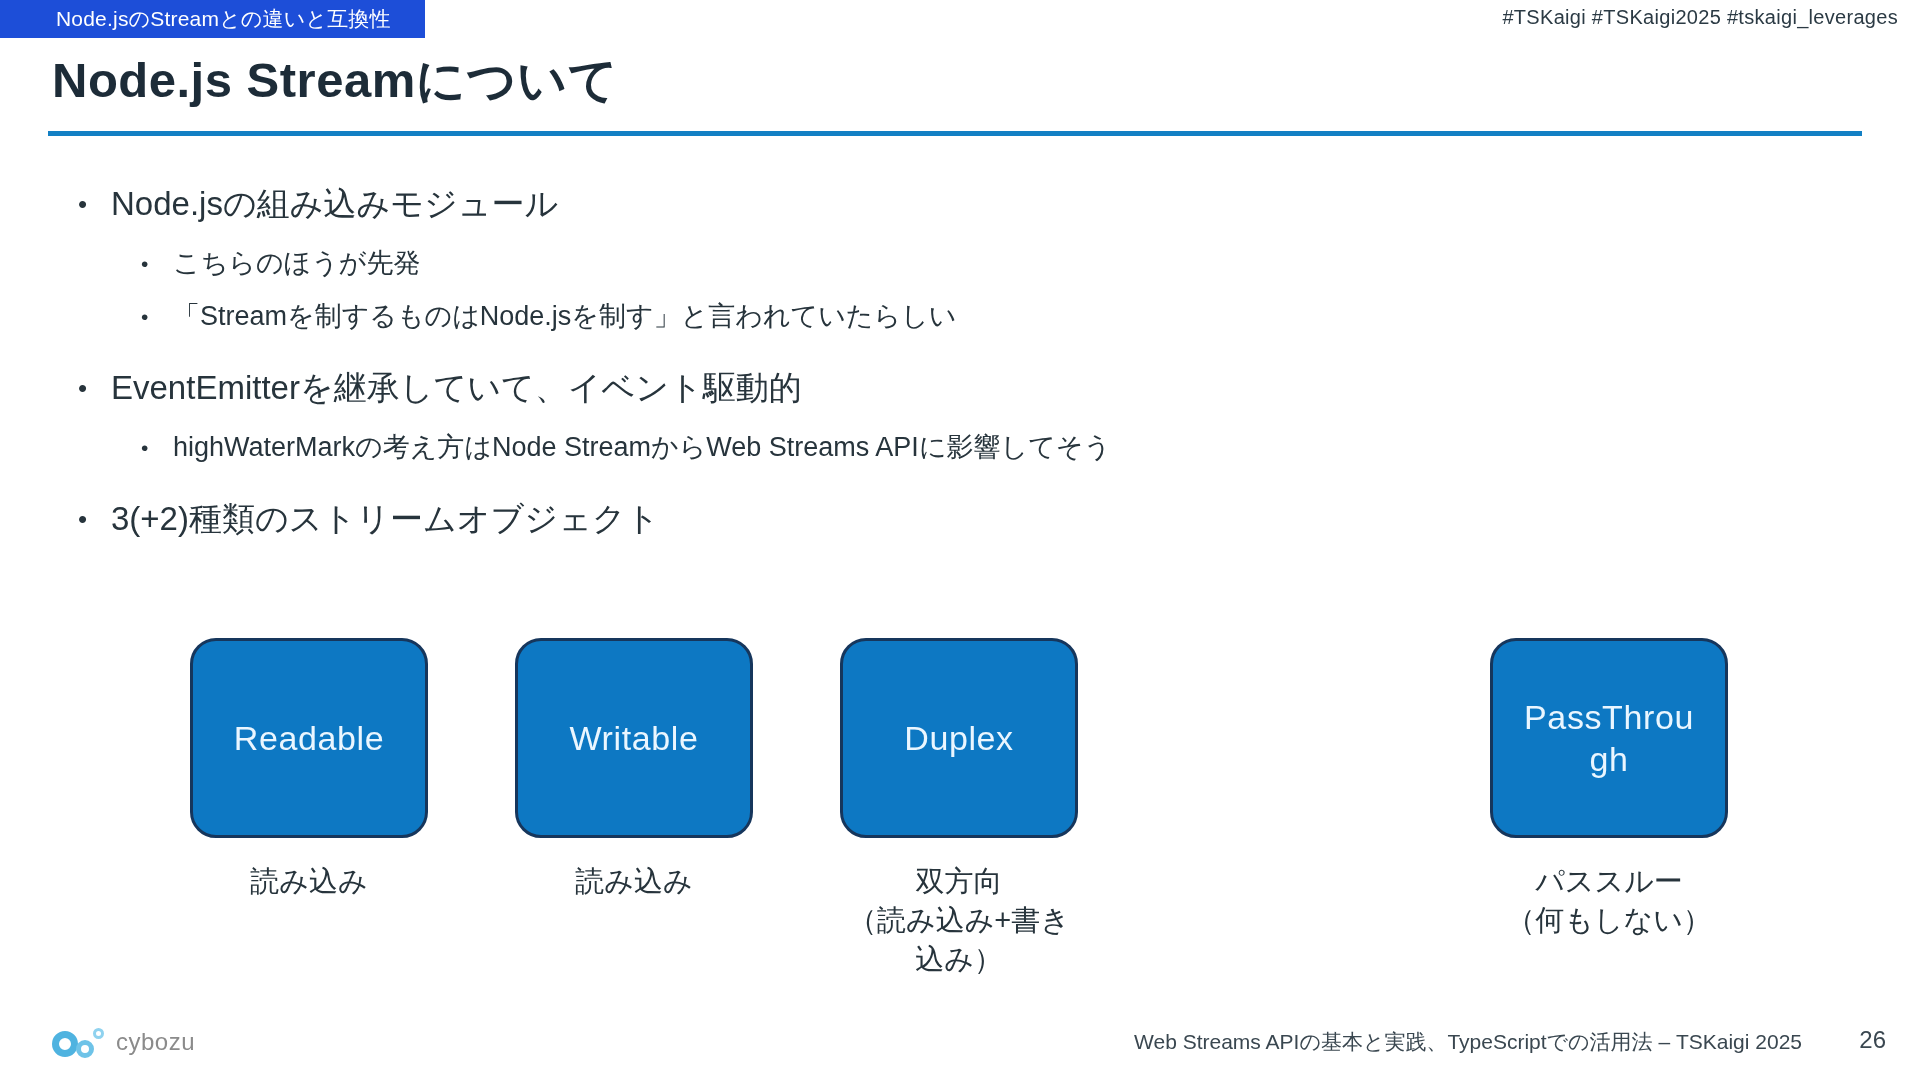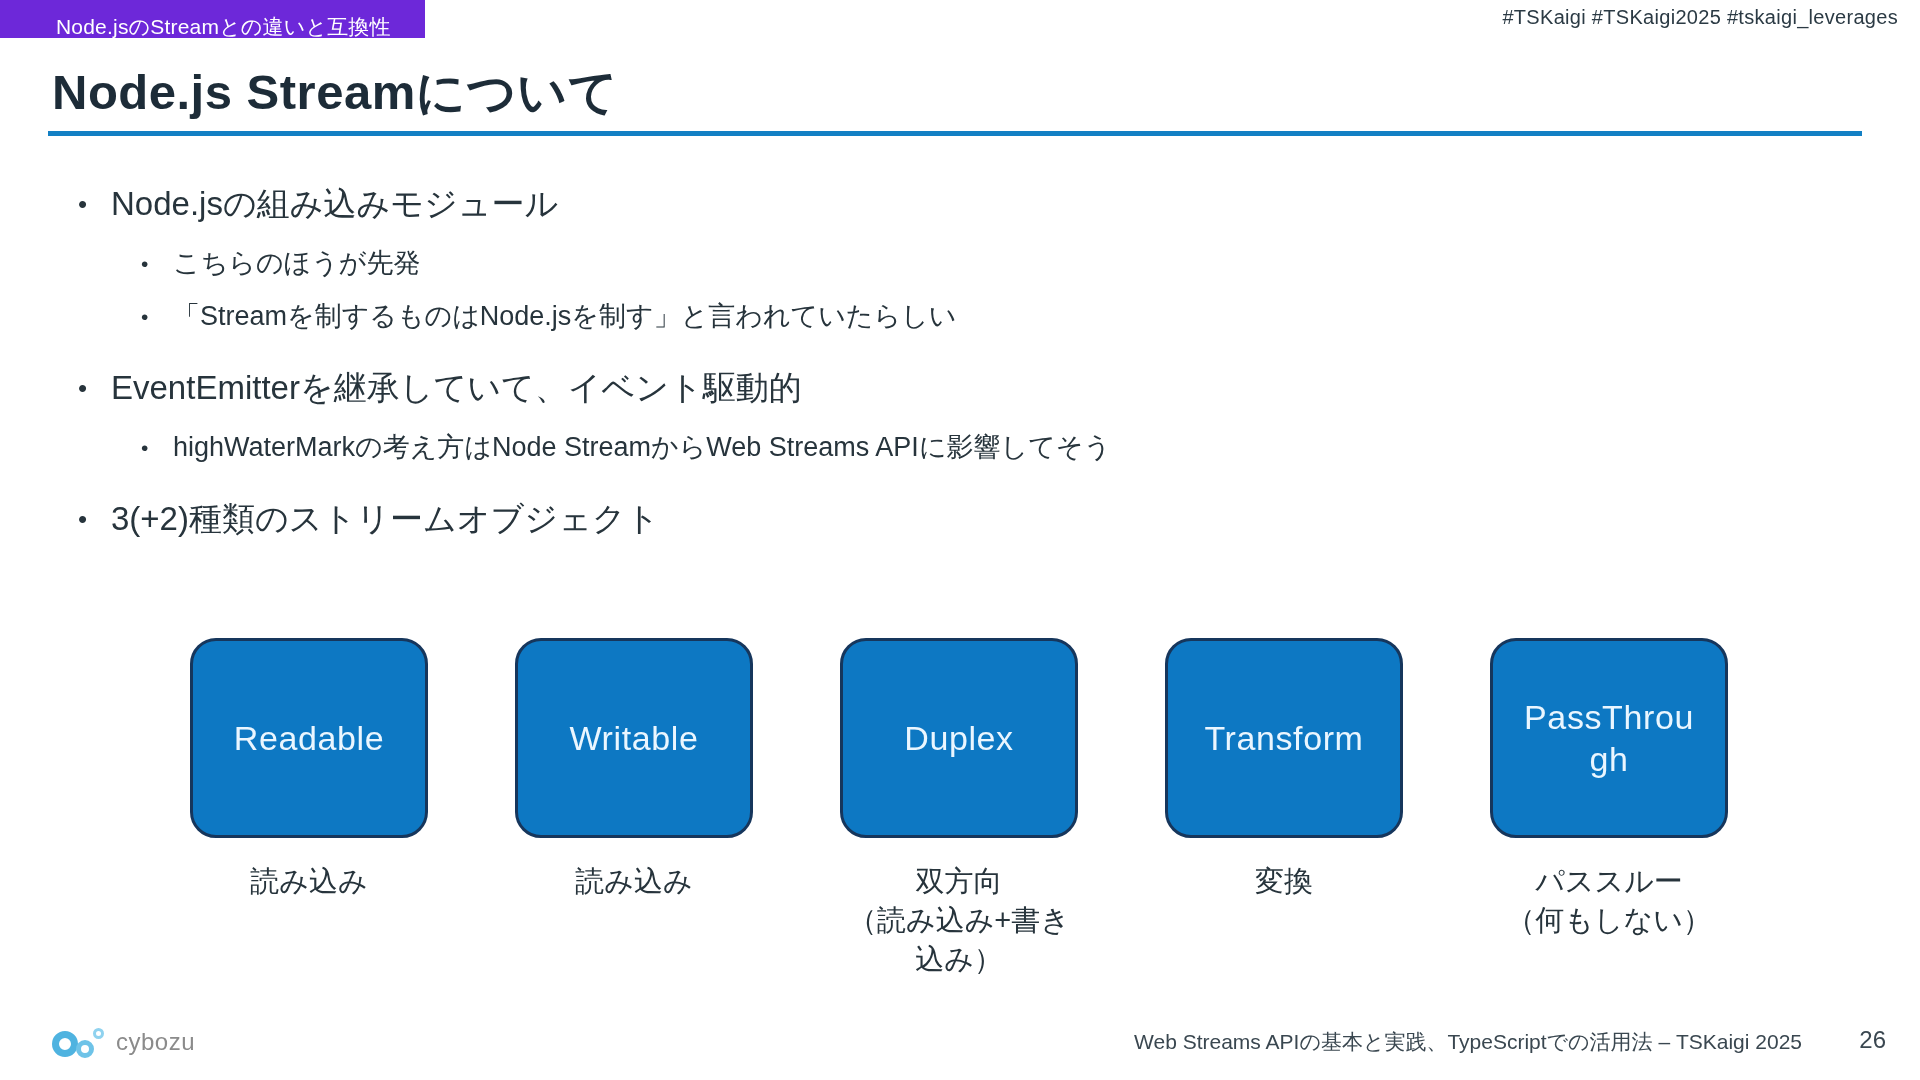--- a/index.html
+++ b/index.html
@@ -22,43 +22,43 @@
     height: 1080px;
     background: #ffffff;
   }
 
   
   .section-tab {
     position: absolute;
     left: 0;
     top: 0;
     height: 38px;
-    padding: 8px 34px 0 56px;
-    background: #6d28d9;
+    padding: 0 34px 0 56px;
+    background: #1d4ed8;
     color: #ffffff;
     font-size: 21px;
     line-height: 38px;
     letter-spacing: .2px;
     white-space: nowrap;
     display: inline-block;
     box-sizing: border-box;
   }
   .hashtags {
     position: absolute;
     right: 22px;
     top: 6px;
     font-size: 20px;
     color: #2b3a44;
     letter-spacing: .3px;
     white-space: nowrap;
   }
   .slide-title {
     position: absolute;
     left: 52px;
-    top: 60px;
+    top: 48px;
     font-size: 49px;
     font-weight: bold;
     color: #1d2c38;
     letter-spacing: .5px;
     white-space: nowrap;
   }
   .title-rule {
     position: absolute;
     left: 48px;
     top: 131px;
@@ -282,26 +282,20 @@
     </div>
 
     <div class="node-col" style="left:840px; width:238px;">
       <div class="node-box">
         <span class="label-wrap">Duplex</span>
       </div>
       <div class="node-caption">双方向
 （読み込み+書き込み）</div>
     </div>
 
-    <div class="node-col" style="left:1165px; width:238px;">
-      <div class="node-box">
-        <span class="label-wrap">Transform</span>
-      </div>
-      <div class="node-caption">変換</div>
-    </div>
 
     <div class="node-col" style="left:1490px; width:238px;">
       <div class="node-box">
         <span class="label-wrap">PassThrou
 gh</span>
       </div>
       <div class="node-caption">パススルー
 （何もしない）</div>
     </div>
 

